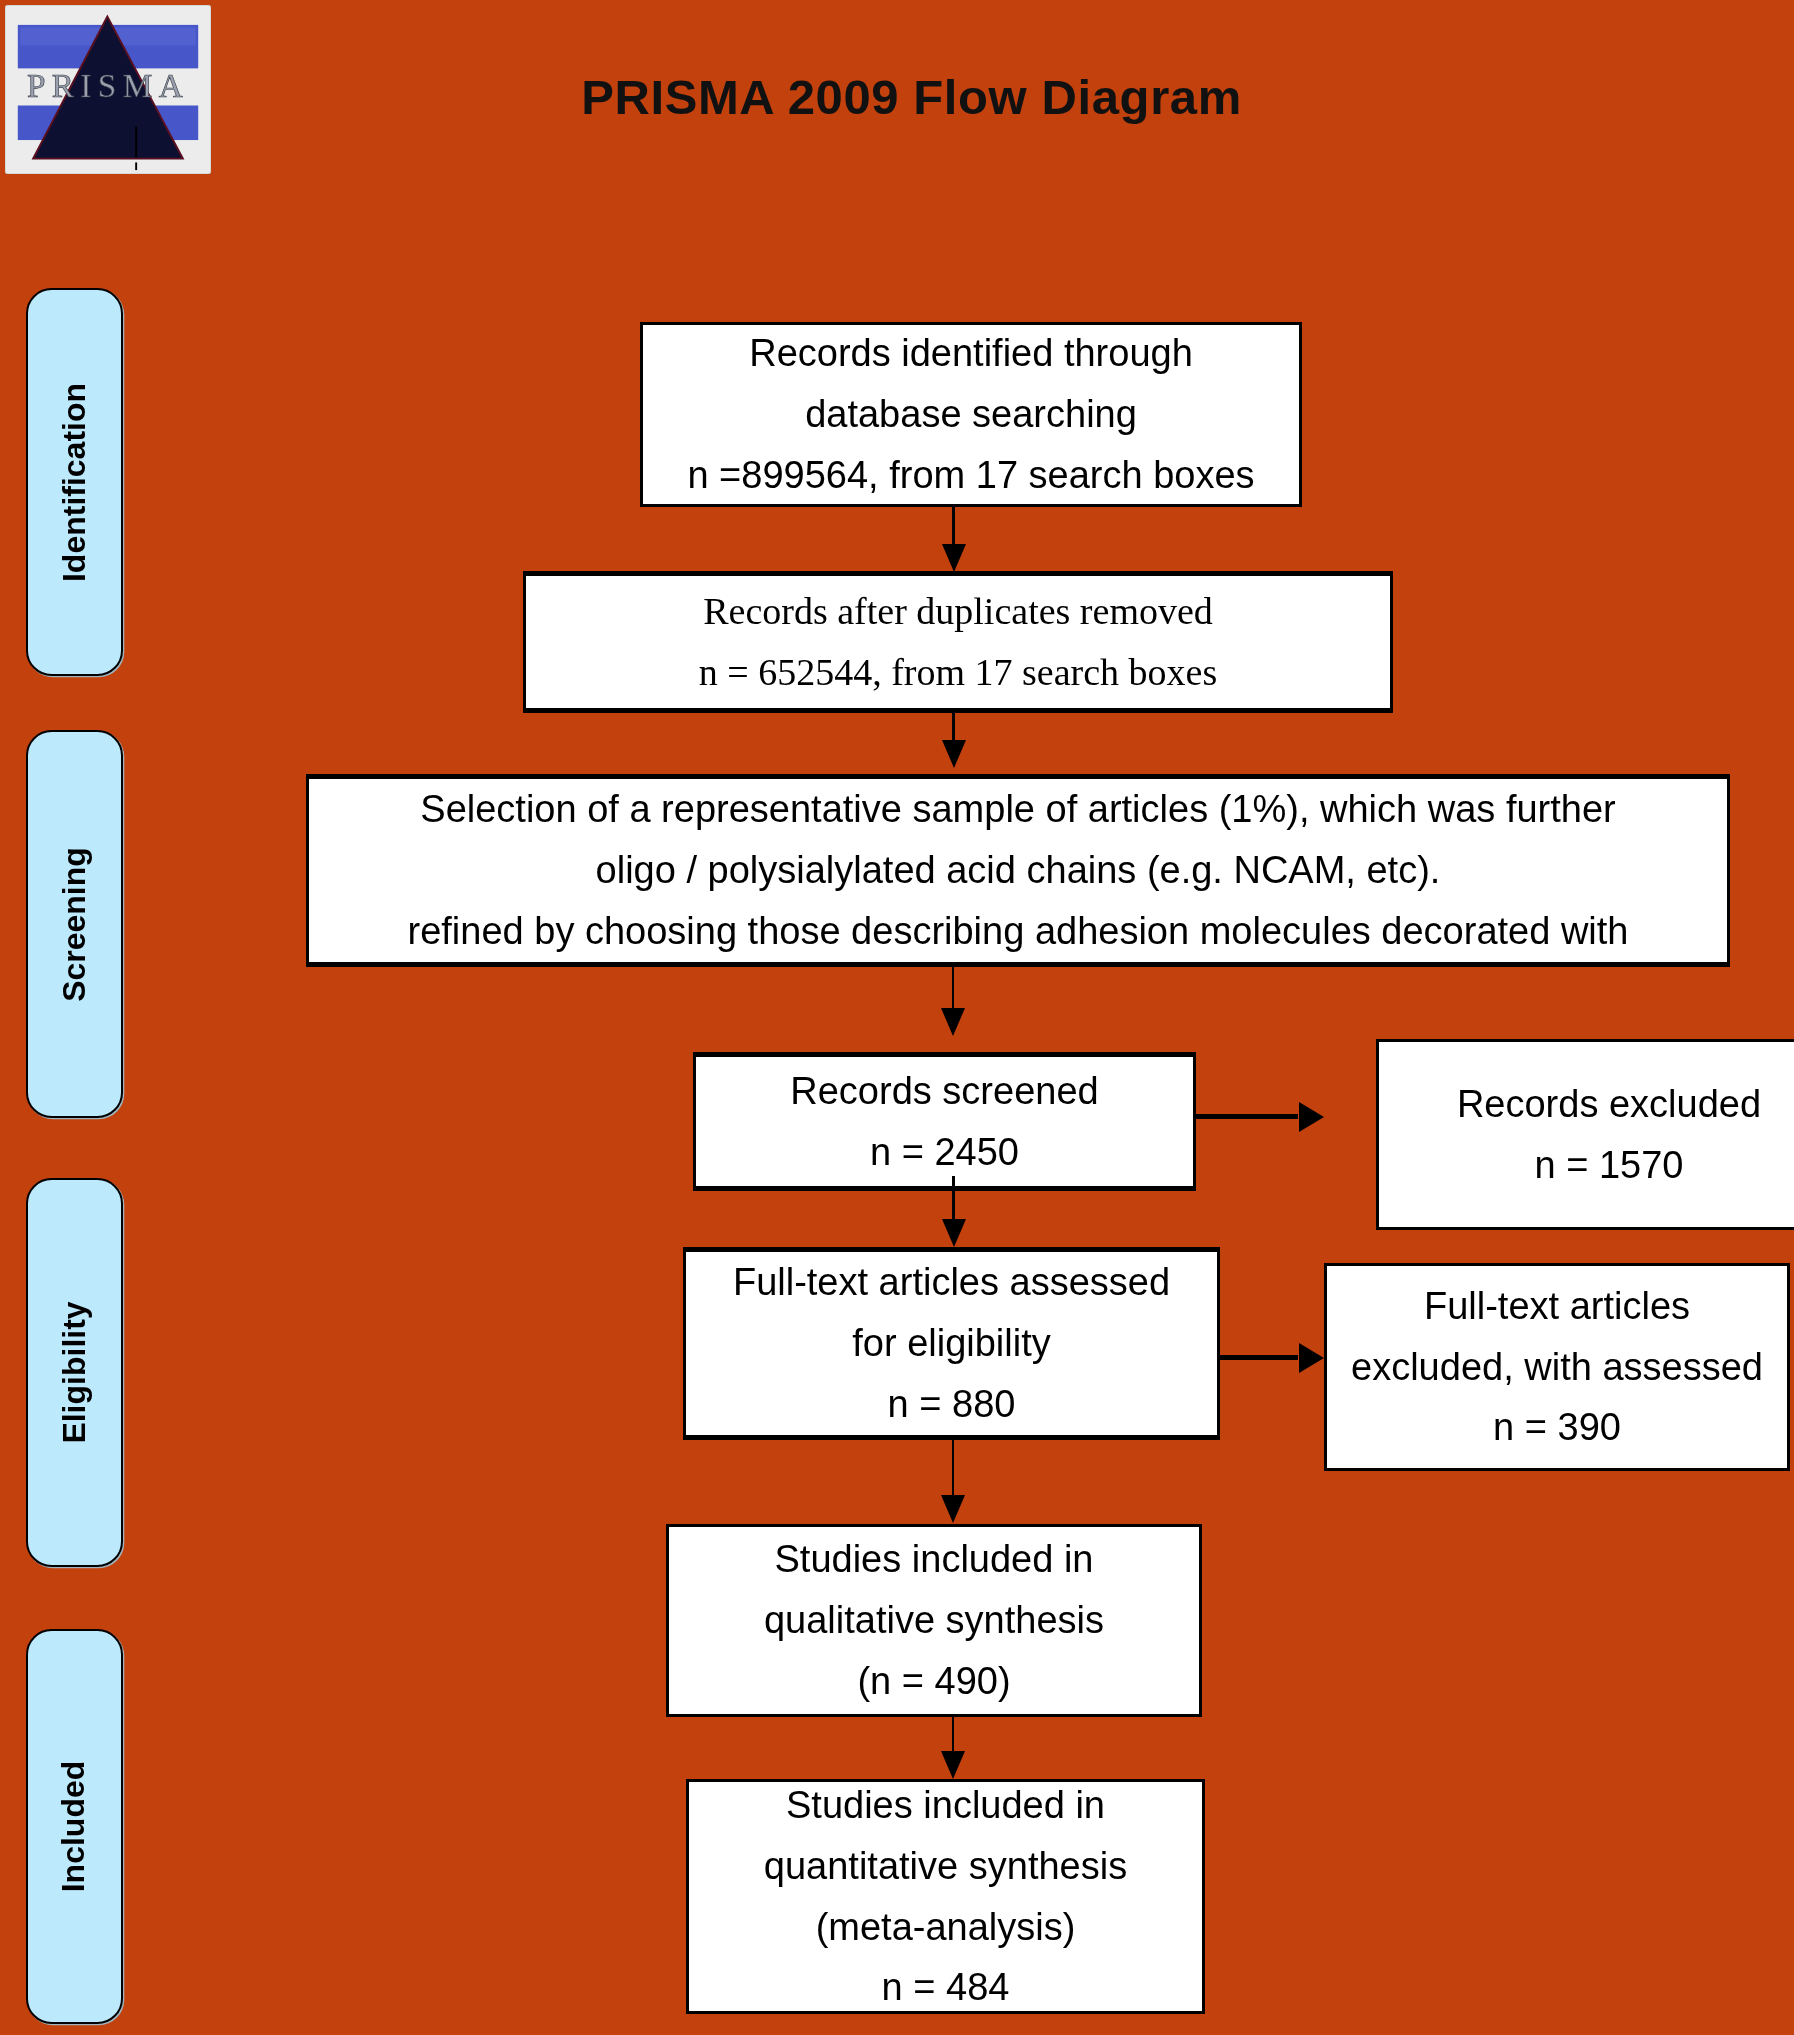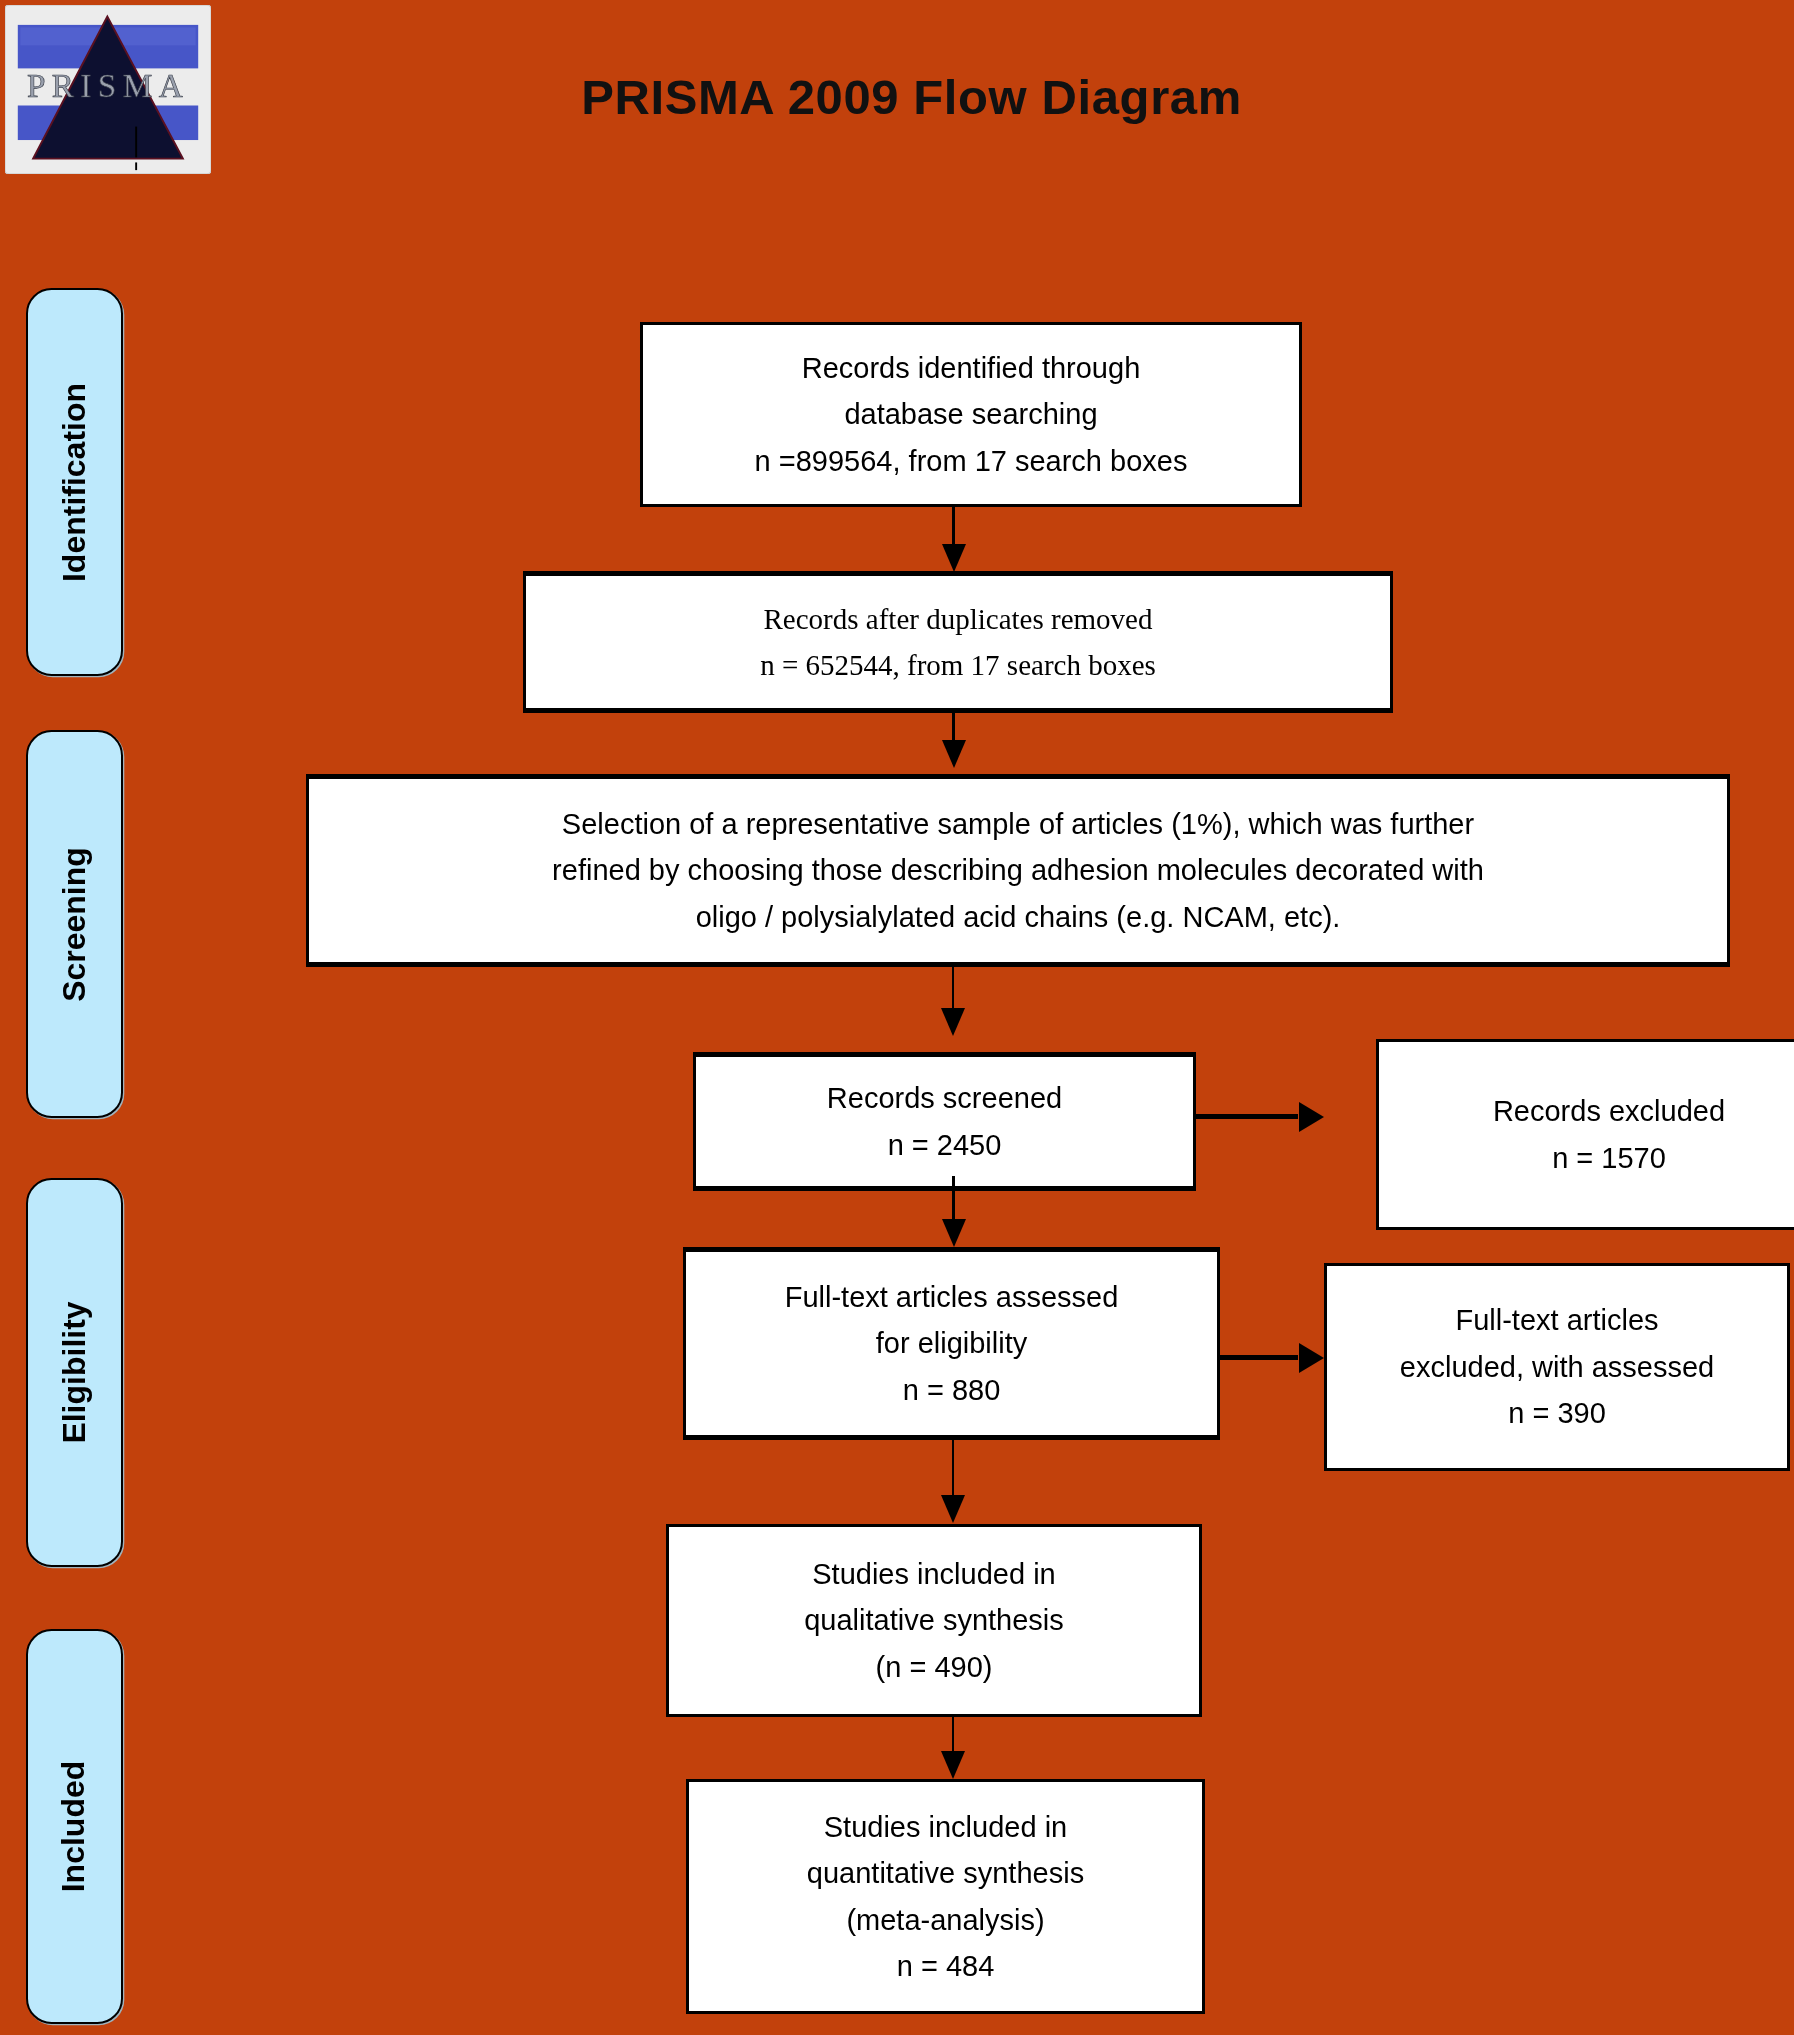--- a/index.html
+++ b/index.html
@@ -48,21 +48,21 @@
 
   
   .box{
     position:absolute;
     box-sizing:border-box;
     border:3.2px solid #000;
     background:#fff;
     display:flex;flex-direction:column;
     align-items:center;justify-content:center;
     text-align:center;
-    font-size:29px;
+    font-size:38px;
     line-height:1.6;
     padding:6px 9px;
   }
   .box.thick-tb{border-top-width:5.8px;border-bottom-width:5.8px;}
   .b1{left:640px;top:322px;width:662px;height:185px;}
   .b2{left:523px; top:571px;width:870px;height:142px;font-family:Liberation Serif, serif;}
   .b3{left:306px; top:774px;width:1424px;height:193px;}
   .b4{left:693px;top:1036px;width:503px;height:139px;margin-top:16px;}
   .b5{left:1376px;top:1039px;width:466px;height:191px;}
   .b6{left:683px;top:1247px;width:537px;height:193px;}
@@ -137,22 +137,22 @@
     <div>n =899564, from 17 search boxes</div>
   </div>
 
   <div class="box b2 thick-tb">
     <div>Records after duplicates removed</div>
     <div>n = 652544, from 17 search boxes</div>
   </div>
 
   <div class="box b3 thick-tb">
     <div>Selection of a representative sample of articles (1%), which was further</div>
+    <div>oligo / polysialylated acid chains (e.g. NCAM, etc).</div>
     <div>refined by choosing those describing adhesion molecules decorated with</div>
-    <div>oligo / polysialylated acid chains (e.g. NCAM, etc).</div>
   </div>
 
   <div class="box b4 thick-tb">
     <div>Records screened</div>
     <div>n = 2450</div>
   </div>
 
   <div class="box b5">
     <div>Records excluded</div>
     <div>n = 1570</div>

